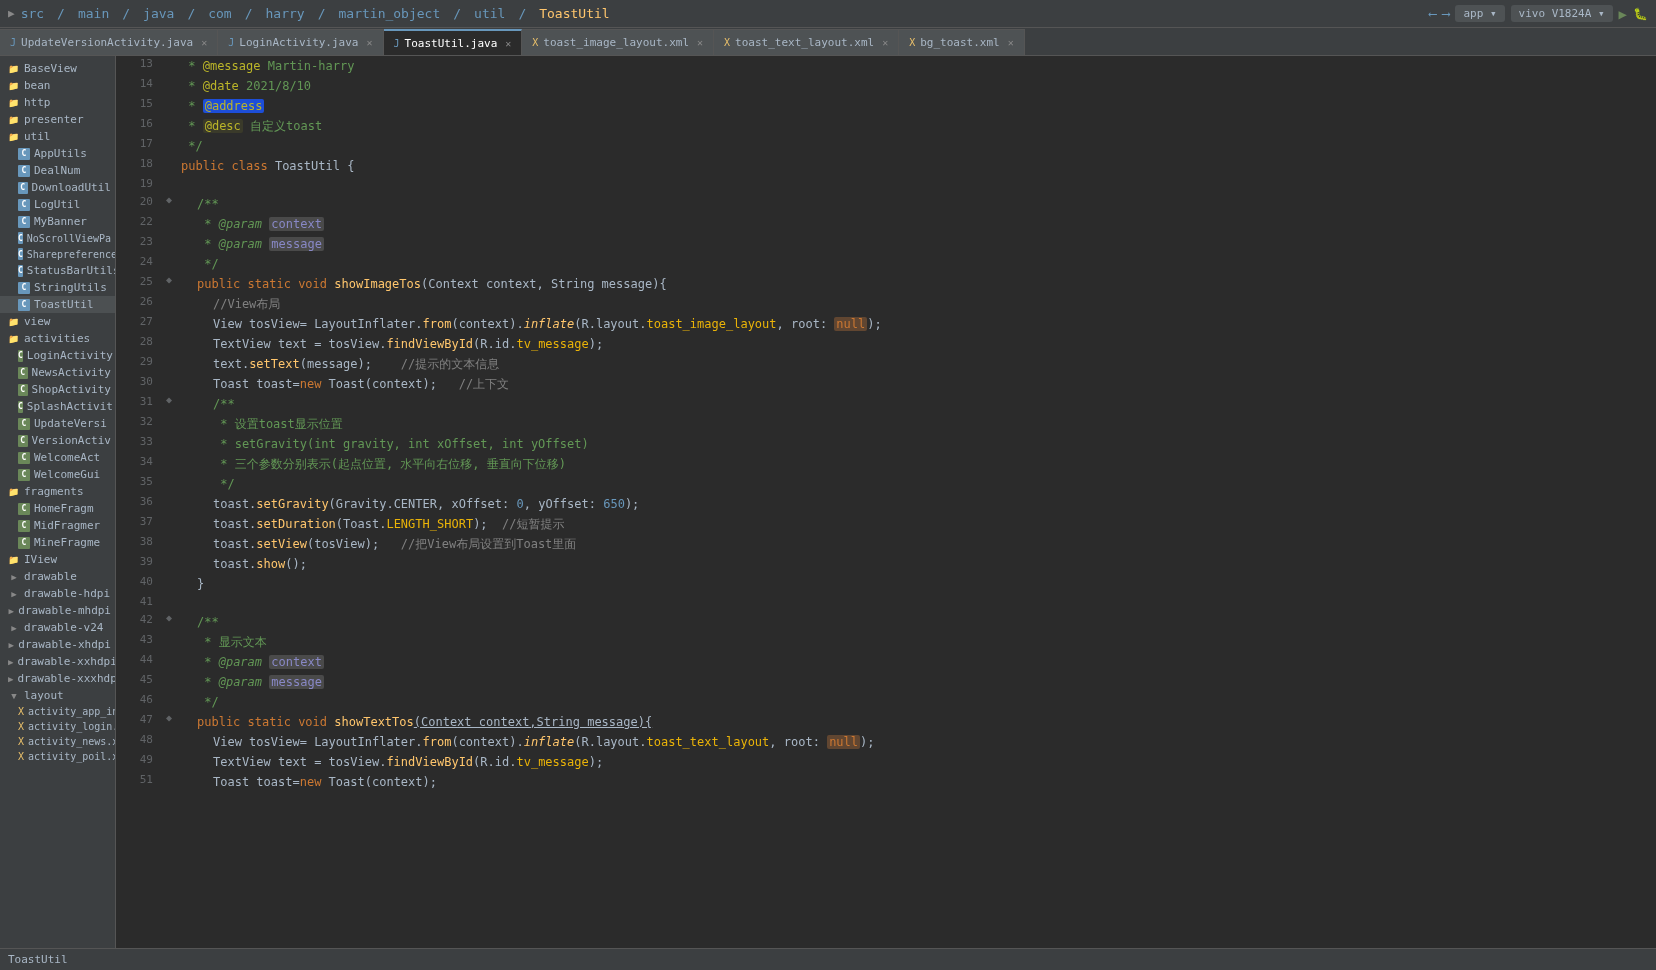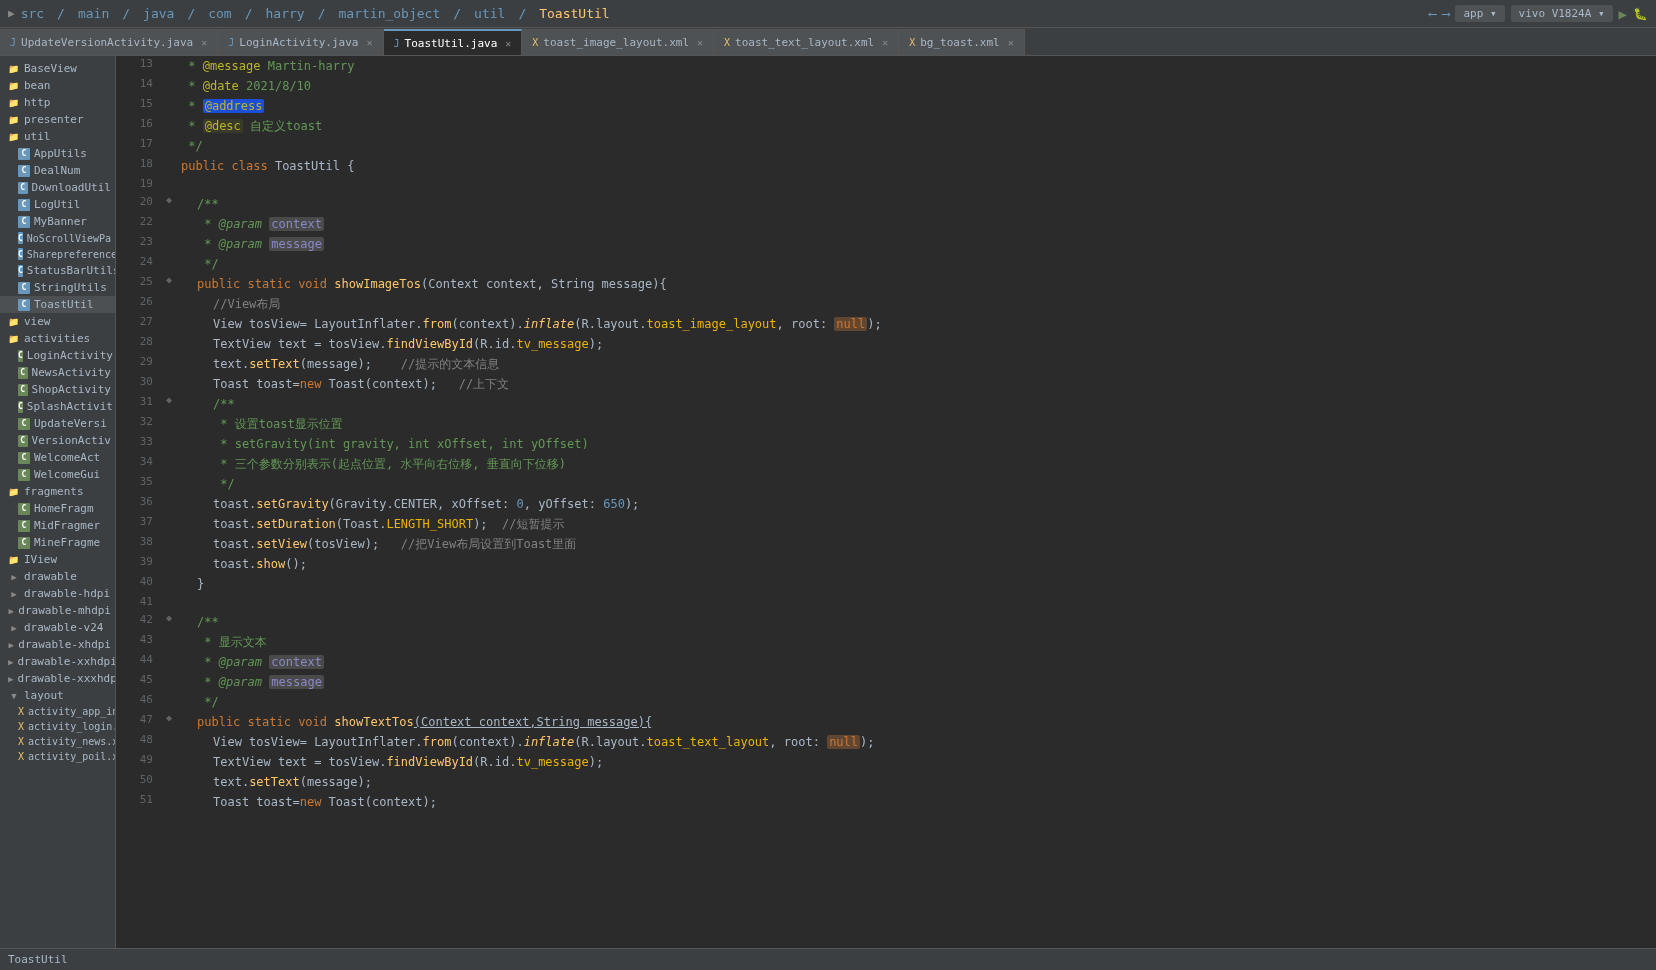--- a/index.html
+++ b/index.html
@@ -667,25 +667,20 @@
         <div class="line-gutter"></div>
         <div class="line-code"><span style="margin-left:32px;"></span><span style="color:#a9b7c6;">View tosView= LayoutInflater.</span><span class="method">from</span><span style="color:#a9b7c6;">(context).</span><span class="italic-method">inflate</span><span style="color:#a9b7c6;">(R.layout.</span><span class="italic-ref">toast_text_layout</span><span style="color:#a9b7c6;">, root: </span><span class="null-bg">null</span><span style="color:#a9b7c6;">);</span></div>
       </div>
 
       <div class="code-row">
         <div class="line-num">49</div>
         <div class="line-gutter"></div>
         <div class="line-code"><span style="margin-left:32px;"></span><span style="color:#a9b7c6;">TextView text = tosView.</span><span class="method">findViewById</span><span style="color:#a9b7c6;">(R.id.</span><span class="italic-ref">tv_message</span><span style="color:#a9b7c6;">);</span></div>
       </div>
 
-      <div class="code-row">
-        <div class="line-num">50</div>
-        <div class="line-gutter"></div>
-        <div class="line-code"><span style="margin-left:32px;"></span><span style="color:#a9b7c6;">text.</span><span class="method">setText</span><span style="color:#a9b7c6;">(message);</span></div>
-      </div>
 
       <div class="code-row">
         <div class="line-num">51</div>
         <div class="line-gutter"></div>
         <div class="line-code"><span style="margin-left:32px;"></span><span style="color:#a9b7c6;">Toast toast=</span><span class="kw">new </span><span style="color:#a9b7c6;">Toast(context);</span></div>
       </div>
     </div>
   </div>
 </div>
 

